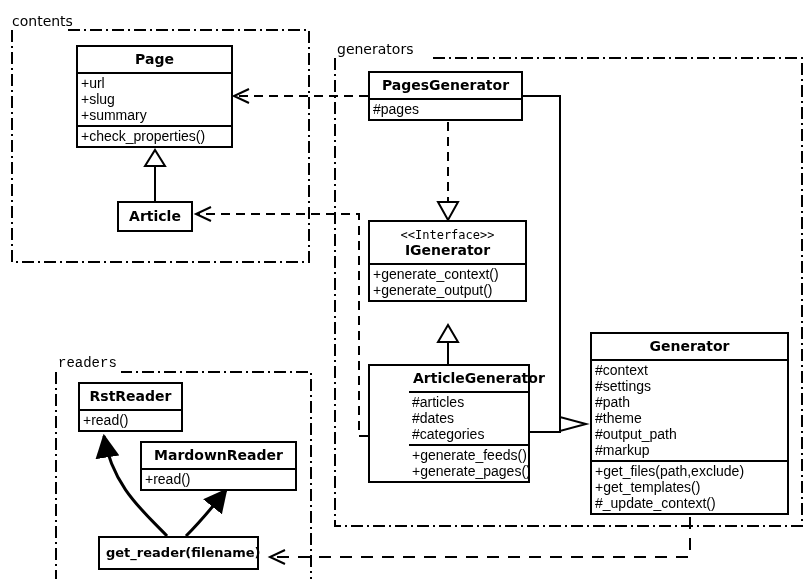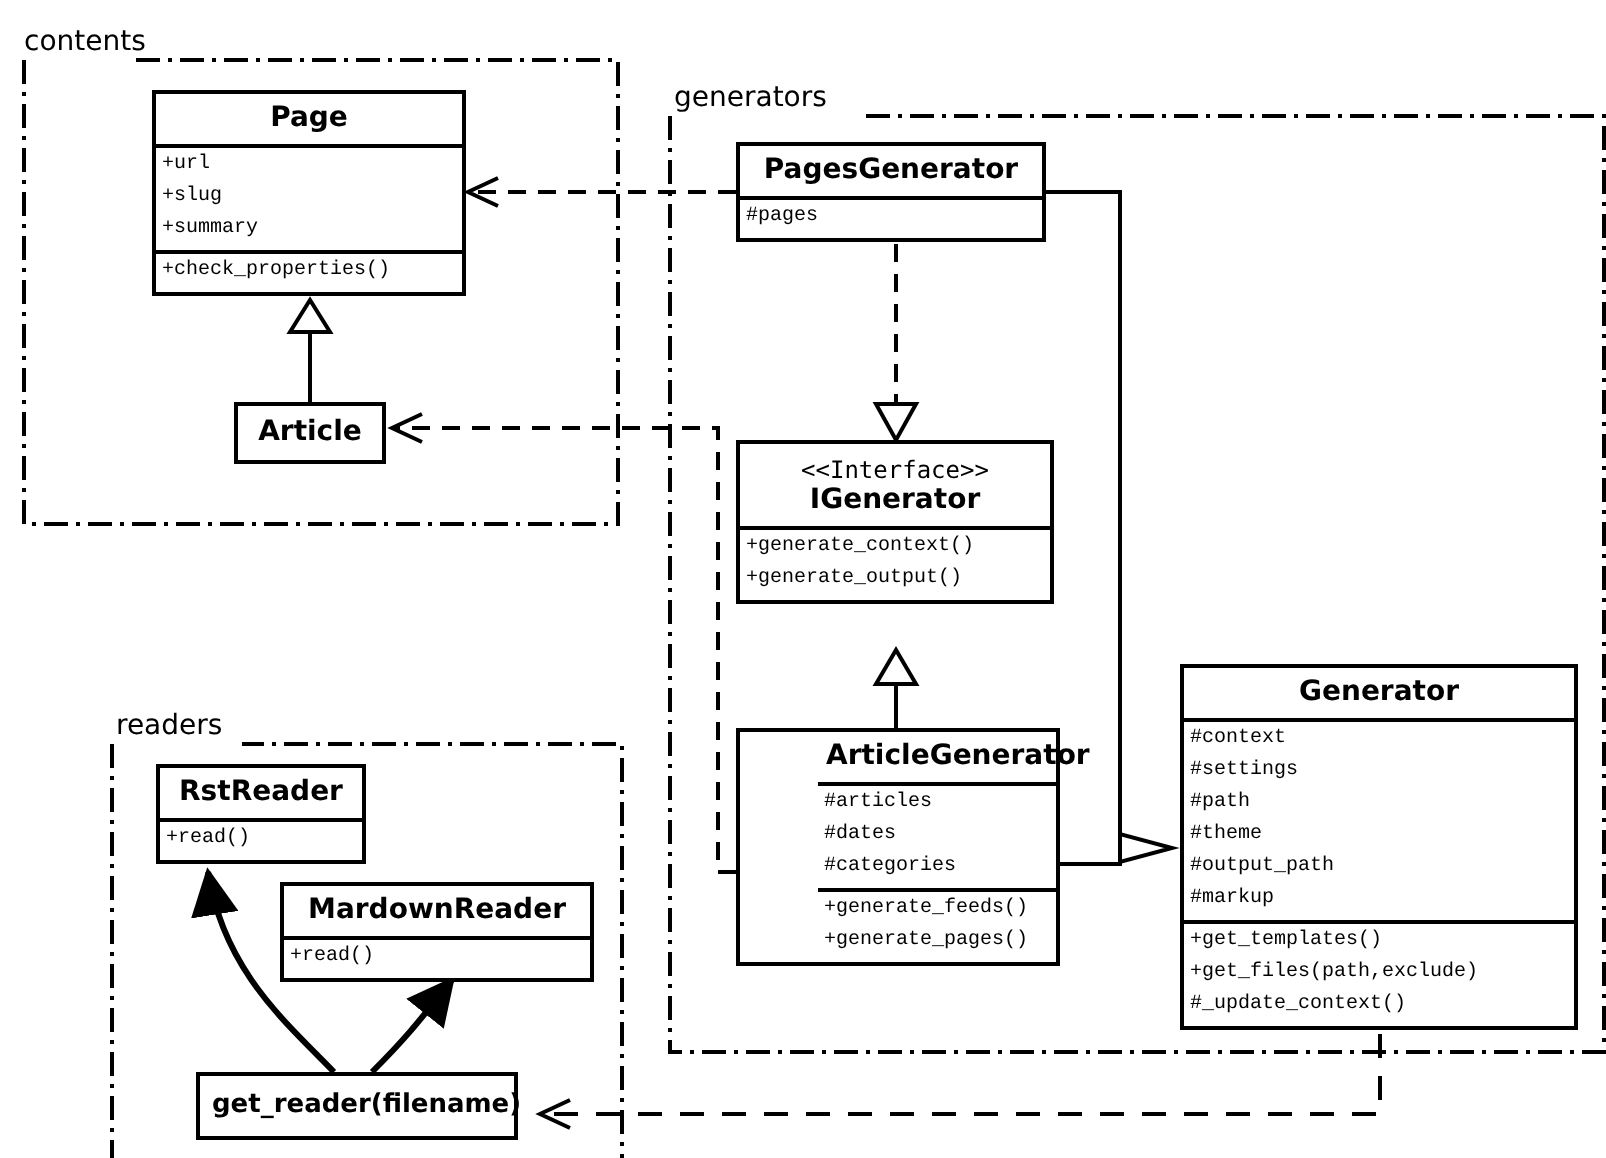--- a/index.html
+++ b/index.html
@@ -44,22 +44,22 @@
     font-size:12px;
     text-align:center;
     line-height:14px;
     display:block;
   }
   .cls .compart{
     border-top:2px solid #000000;
     padding:1px 3px 2px 3px;
   }
   .cls .compart .row{
-    font-family:Liberation Mono, monospace;
-    font-size:10px;
+    font-family:Liberation Sans, sans-serif;
+    font-size:14px;
     line-height:16px;
     white-space:nowrap;
   }
   .cls.plain .title{
     font-weight:bold;
     font-family:"DejaVu Sans", sans-serif;
     font-size:13px;
     padding:7px 6px;
   }
   .cls.titleonly .title{padding:5px 8px 6px 8px;border-radius:11px;}
@@ -77,21 +77,21 @@
 
     <path d="M 8 18 L 8 250 L 305 250 L 305 18 L 62 18" fill="none" stroke="#000" stroke-width="2" stroke-dasharray="12,4,2,4"></path>
 
     <path d="M 331 46 L 331 514 L 798 514 L 798 46 L 425 46" fill="none" stroke="#000" stroke-width="2" stroke-dasharray="12,4,2,4"></path>
 
     <path d="M 52 360 L 52 572 L 307 572 L 307 360 L 117 360" fill="none" stroke="#000" stroke-width="2" stroke-dasharray="12,4,2,4"></path>
   </svg>
 
   <div class="pkg-label" style="left:6px;top:2px;">contents</div>
   <div class="pkg-label" style="left:331px;top:30px;">generators</div>
-  <div class="pkg-label" style="left:52px;top:344px;">readers</div>
+  <div class="pkg-label" style="left:52px;top:344px;font-family:Liberation Mono, monospace;">readers</div>
 
   <svg id="wires" viewBox="0 0 803 579">
     <defs>
       <marker id="hollowTri" viewBox="0 0 12 12" refX="11" refY="6" markerWidth="12" markerHeight="12" orient="auto-start-reverse">
         <path d="M 1 1 L 11 6 L 1 11 z" fill="#fff" stroke="#000" stroke-width="1.4"></path>
       </marker>
       <marker id="filledArrow" viewBox="0 0 10 10" refX="9" refY="5" markerWidth="8" markerHeight="8" orient="auto-start-reverse">
         <path d="M 0 0 L 10 5 L 0 10 z" fill="#000"></path>
       </marker>
     </defs>
@@ -192,22 +192,22 @@
     <div class="title">Generator</div>
     <div class="compart">
       <div class="row">#context</div>
       <div class="row">#settings</div>
       <div class="row">#path</div>
       <div class="row">#theme</div>
       <div class="row">#output_path</div>
       <div class="row">#markup</div>
     </div>
     <div class="compart">
+      <div class="row">+get_files(path,exclude)</div>
       <div class="row">+get_templates()</div>
-      <div class="row">+get_files(path,exclude)</div>
       <div class="row">#_update_context()</div>
     </div>
   </div>
 
   <div class="cls" style="left:74px;top:370px;width:105px;">
     <div class="title">RstReader</div>
     <div class="compart">
       <div class="row">+read()</div>
     </div>
   </div>

